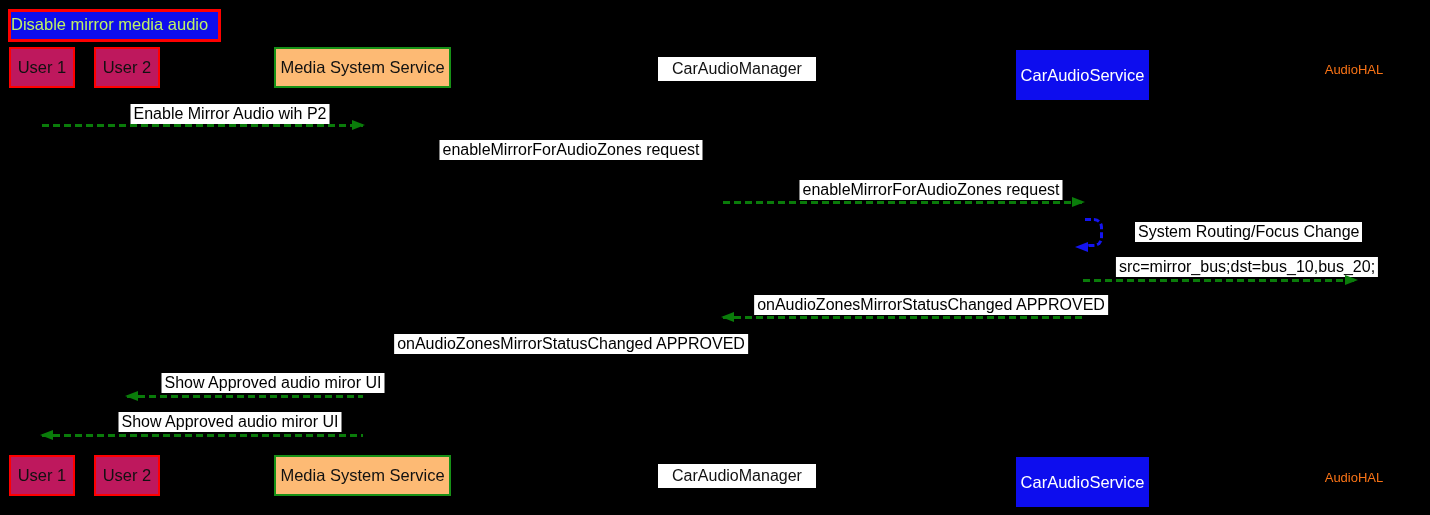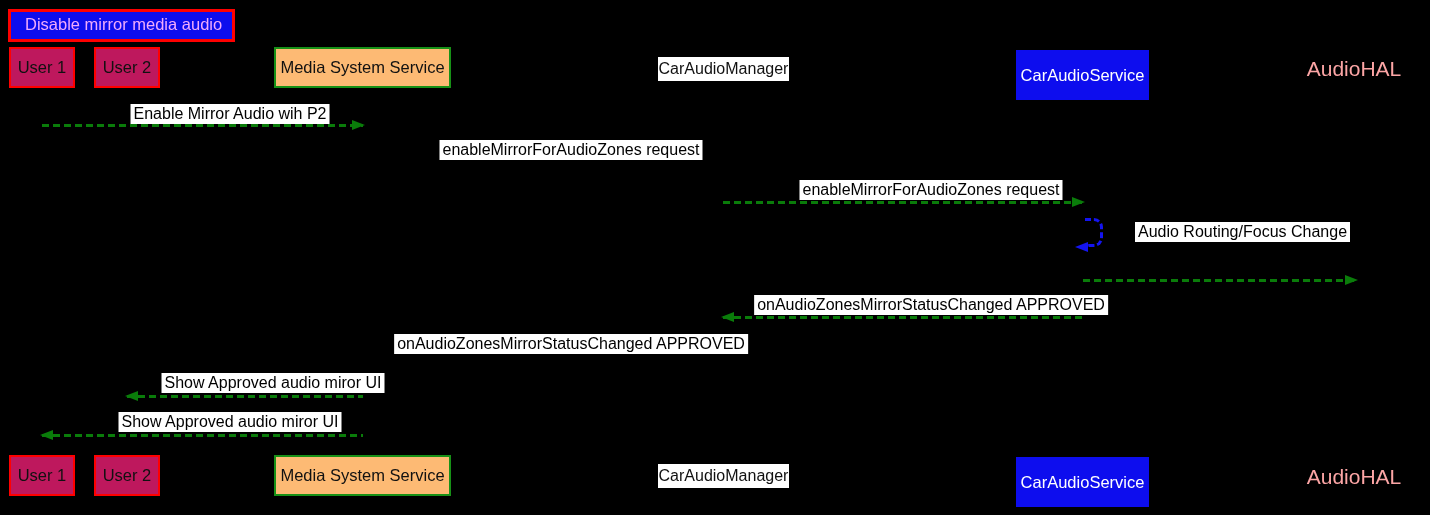--- a/index.html
+++ b/index.html
@@ -13,27 +13,27 @@
   html,body{margin:0;padding:0;background:var(--bg);}
   .canvas{
     position:relative;width:1430px;height:515px;background:var(--bg);
     font-family:"Liberation Sans",sans-serif;overflow:hidden;
   }
   
   .actor{position:absolute;box-sizing:border-box;display:flex;align-items:center;justify-content:center;
          font-size:16.5px;color:#111;}
   .red-box{background:#be185d;border:2.5px solid var(--red);width:66px;height:41px;}
   .green-box{background:#fdba74;border:2.5px solid var(--green-border);width:177px;height:41px;}
-  .white-label{background:#fff;width:131px;height:24px;font-size:16px;}
+  .white-label{background:#fff;width:158px;height:24px;font-size:16px;}
   .blue-box{background:var(--blue);color:#fff;width:133px;height:50px;}
-  .plain-label{background:transparent;color:#fca5a5;width:80px;height:22px;font-size:21px;text-align:right;}
+  .plain-label{background:transparent;color:#f97316;width:80px;height:22px;font-size:13px;text-align:right;}
   
   .title-box{position:absolute;left:8px;top:9px;box-sizing:border-box;
-    background:var(--blue);border:3px solid var(--red);color:#f0abfc;
-    font-size:16.5px;padding:3px 10px 5px 14px;}
+    background:var(--blue);border:3px solid var(--red);color:#bef264;
+    font-size:16.5px;padding:3px 10px 5px 0;}
   
   .msg-label{position:absolute;background:#fff;color:#000;font-size:16px;line-height:19px;
     padding:0 3px 1px 3px;white-space:nowrap;transform:translateX(-50%);margin-left:28px;}
   .msg-label.left-anchor{transform:none;}
   
   .arrow{position:absolute;height:3px;background:repeating-linear-gradient(90deg,var(--green-arrow) 0 7px,transparent 7px 11px);}
   .head{position:absolute;width:0;height:0;border-top:5.5px solid transparent;border-bottom:5.5px solid transparent;top:-4.5px;}
   .head.right{right:-2px;border-left:13px solid var(--green-arrow);}
   .head.left{left:-2px;border-right:13px solid var(--green-arrow);}
   
@@ -63,22 +63,23 @@
 
   <div class="msg-label" style="left:543px;top:140px;">enableMirrorForAudioZones request</div>
 
   <div class="msg-label" style="left:903px;top:180px;">enableMirrorForAudioZones request</div>
   <div class="arrow" style="left:723px;top:201px;width:360px;">
     <span class="head right"></span>
   </div>
 
   <div class="self-loop"></div>
   <div class="self-loop-head"></div>
-  <div class="msg-label left-anchor" style="left:1107px;top:222px;">Audio Routing/Focus Change</div>
+  <div class="msg-label left-anchor" style="left:1107px;top:222px;">System Routing/Focus Change</div>
 
+  <div class="msg-label" style="left:1219px;top:257px;">src=mirror_bus;dst=bus_10,bus_20;</div>
   <div class="arrow" style="left:1083px;top:279px;width:273px;">
     <span class="head right"></span>
   </div>
 
   <div class="msg-label" style="left:903px;top:295px;">onAudioZonesMirrorStatusChanged APPROVED</div>
   <div class="arrow" style="left:723px;top:316px;width:360px;">
     <span class="head left"></span>
   </div>
 
   <div class="msg-label" style="left:543px;top:334px;">onAudioZonesMirrorStatusChanged APPROVED</div>

